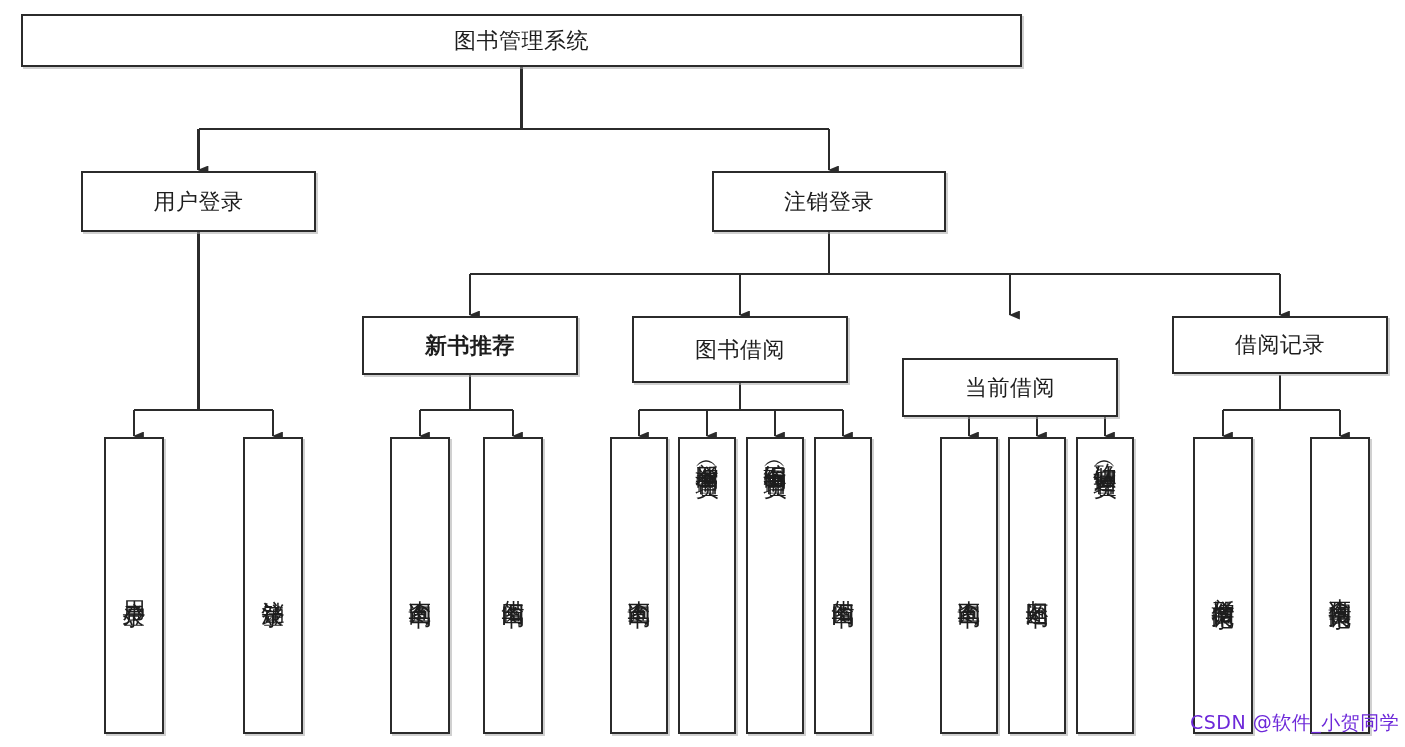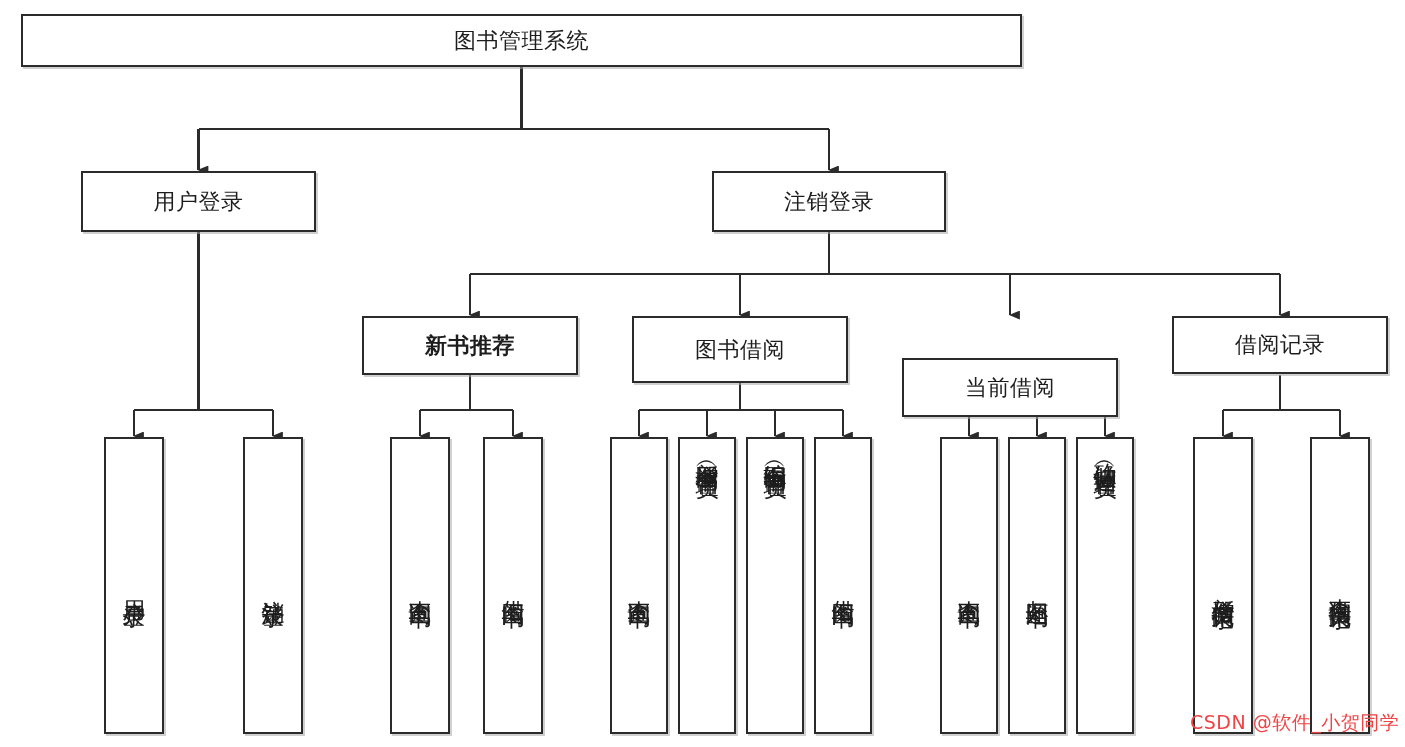--- a/index.html
+++ b/index.html
@@ -173,15 +173,15 @@
         <span class="node-label">确认归还（管理员）</span>
       </div>
       <div class="node-box vertical center-text" style="left: 1193px; top: 437px; width: 60px; height: 297px;">
         <span class="node-label">新增借阅记录</span>
       </div>
       <div class="node-box vertical center-text" style="left: 1310px; top: 437px; width: 60px; height: 297px;">
         <span class="node-label">查询借阅记录</span>
       </div>
     </div>
 
-  <div class="watermark" style="left: 1190px; top: 710px; color: #ef4444;">CSDN @软件_小贺同学</div>
+  <div class="watermark" style="left: 1190px; top: 710px; color: #6d28d9;">CSDN @软件_小贺同学</div>
 
 </div>
 
 </body></html>

